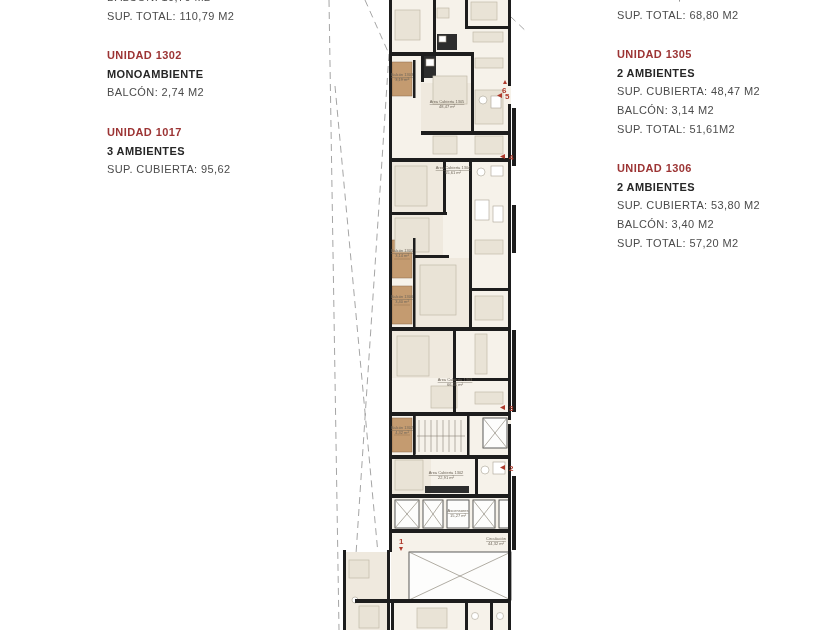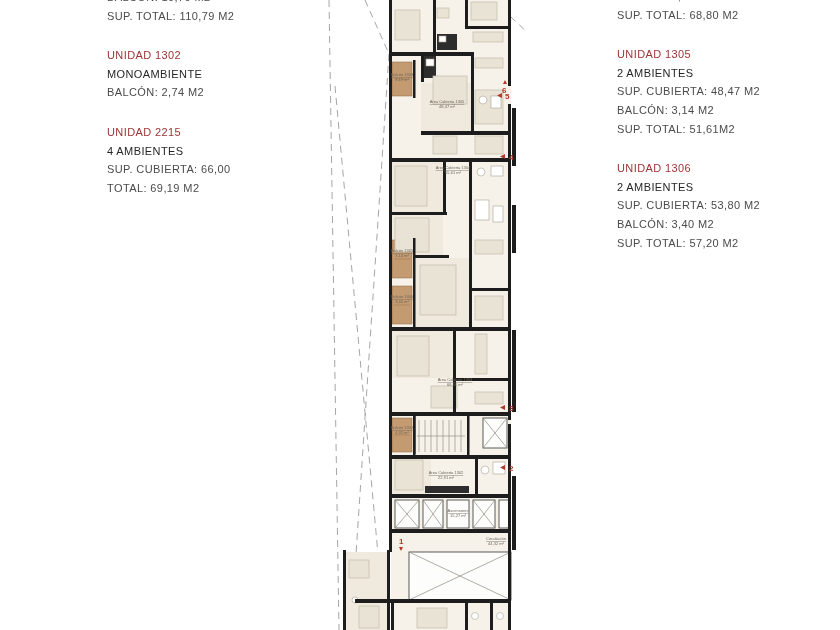--- a/index.html
+++ b/index.html
@@ -3,22 +3,22 @@
 <meta charset="utf-8">
 <style>
   html,body{margin:0;padding:0;background:#fff;}
   .stage{position:relative;width:840px;height:630px;background:#ffffff;overflow:hidden;
          font-family:"Liberation Sans",sans-serif;}
   .panel{position:absolute;width:235px;font-size:11px;line-height:18.6px;
          letter-spacing:.4px;color:#4b4b4b;}
   .panel-left{left:107px;top:-12px;}
   .panel-right{left:617px;top:-13px;}
   .block{margin-bottom:21px;}
-  .unit-heading{color:#9c3434;font-weight:normal;}
-  .unit-type{color:#262626;font-weight:normal;}
+  .unit-heading{color:#9c3434;font-weight:bold;}
+  .unit-type{color:#262626;font-weight:bold;}
   .unit-line{color:#4b4b4b;}
   svg.plan{position:absolute;left:325px;top:0;}
   .wall{fill:#1d1d1d;}
   .room{fill:#f6f2ea;}
   .room2{fill:#efe9de;}
   .furn{fill:#e9e3d6;stroke:#c2baa9;stroke-width:.7;}
   .dark{fill:#2d2d2d;}
   .fix{fill:#ffffff;stroke:#aaa294;stroke-width:.6;}
   .wood{fill:#c49b70;stroke:#8a6a48;stroke-width:.5;}
   .shaft{fill:#fdfdfc;stroke:#4a4a4a;stroke-width:.9;}
@@ -42,24 +42,23 @@
         <div class="unit-line">SUP. TOTAL: 110,79 M2</div>
       </div>
 
   <div class="block">
     <div class="unit-heading">UNIDAD 1302</div>
     <div class="unit-type">MONOAMBIENTE</div>
         <div class="unit-line">BALCÓN: 2,74 M2</div>
       </div>
 
   <div class="block">
-    <div class="unit-heading">UNIDAD 2215</div>
-    <div class="unit-type">4 AMBIENTES</div>
-  <div class="unit-line">SUP. CUBIERTA: 66,00</div>
-        <div class="unit-line">TOTAL: 69,19 M2</div>
+    <div class="unit-heading">UNIDAD 1017</div>
+    <div class="unit-type">3 AMBIENTES</div>
+  <div class="unit-line">SUP. CUBIERTA: 95,62</div>
       </div>
 </aside>
 
   <svg class="plan" width="200" height="630" viewBox="0 0 200 630">
 
     <g>
       <path class="dash" d="M4,0 L14,630"></path>
       <path class="dash" d="M40,0 L64,54"></path>
       <path class="dash" d="M64,54 L26,630"></path>
       <path class="dash" d="M10,86 L60,630"></path>

